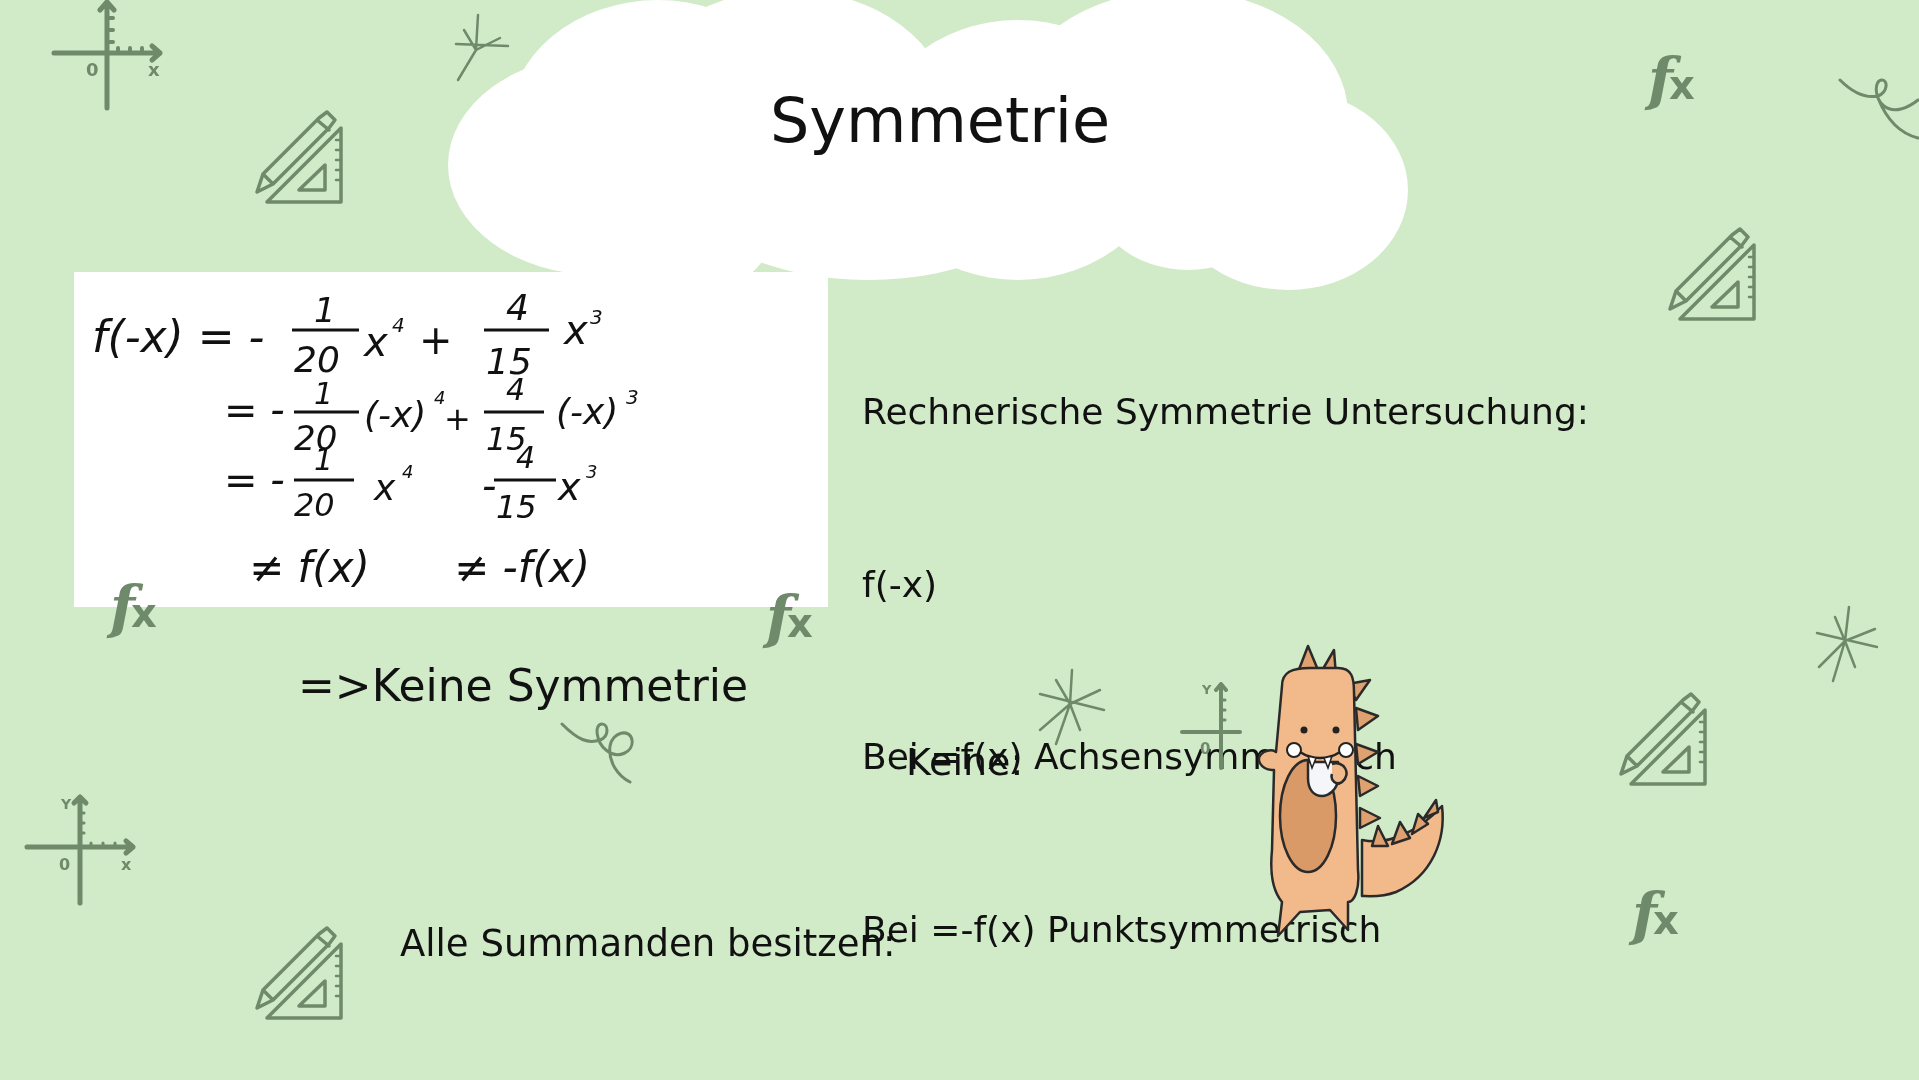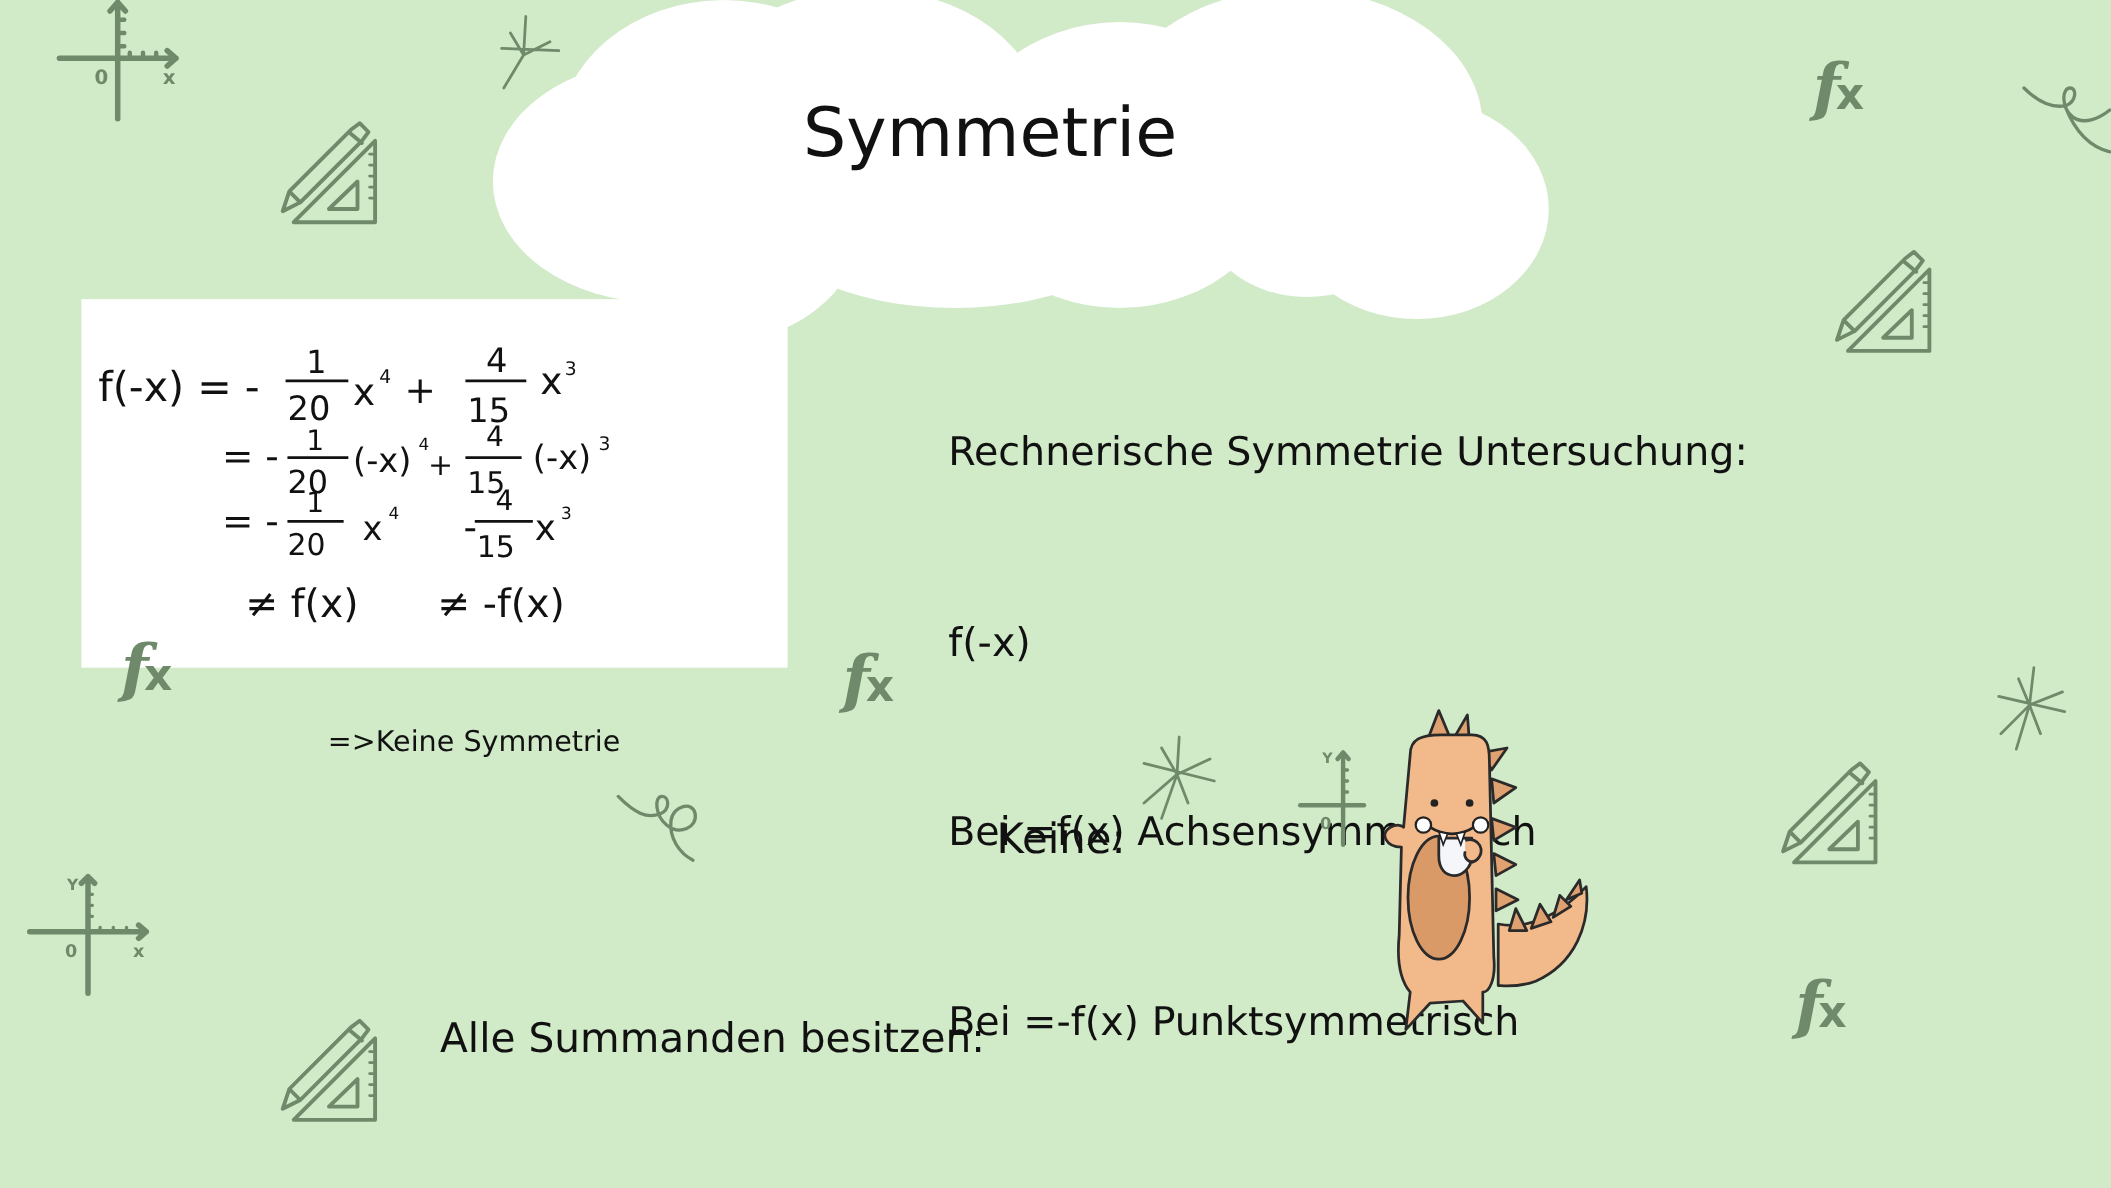--- a/index.html
+++ b/index.html
@@ -19,38 +19,39 @@
     text-align:right;
   }
   .fx .x { font-style:normal; font-family:"DejaVu Sans", sans-serif; font-size:40px; }
   .axis-lbl { font-family:"DejaVu Sans", sans-serif; font-weight:bold; fill:#6E8A6A; }
 
   
   .cloud { position:absolute; left:448px; top:-40px; width:960px; height:290px; }
   .cloud div { position:absolute; background:#fff; border-radius:50%; }
 
   .title {
-    position:absolute; left:730px; top:84px;
+    position:absolute; left:770px; top:84px;
     font-size:62px; font-weight:normal; letter-spacing:0px; color:#111;text-align:center;
   }
 
   .mathbox {
-    position:absolute; left:74px; top:272px; width:642px; height:335px;
+    position:absolute; left:74px; top:272px; width:754px; height:335px;
     background:#fff;
+    font-style:italic;
   }
   .mathbox svg { width:100%; height:100%; }
   .hw { font-family:"DejaVu Sans", sans-serif; fill:#111; }
 
   .rtext {
     position:absolute; left:862px; top:268px; width:1060px;
     font-size:36px; line-height:57.5px; white-space:pre;
   }
   .rtext div { height:57.5px; }
 
-  .conclusion { position:absolute; left:298px; top:660px; font-size:26px; }
+  .conclusion { position:absolute; left:298px; top:660px; font-size:44px; }
   .regel { position:absolute; left:906px; top:740px; font-size:38px; }
   .rules { position:absolute; left:400px; top:796px; font-size:37px; line-height:59px; white-space:pre; }
   .rules div { height:59px; }
 
   .dino { position:absolute; left:1220px; top:640px; width:240px; height:300px; }
 </style>
 </head>
 <body>
 
 <div class="deco" style="left:50px;top:0px;">

